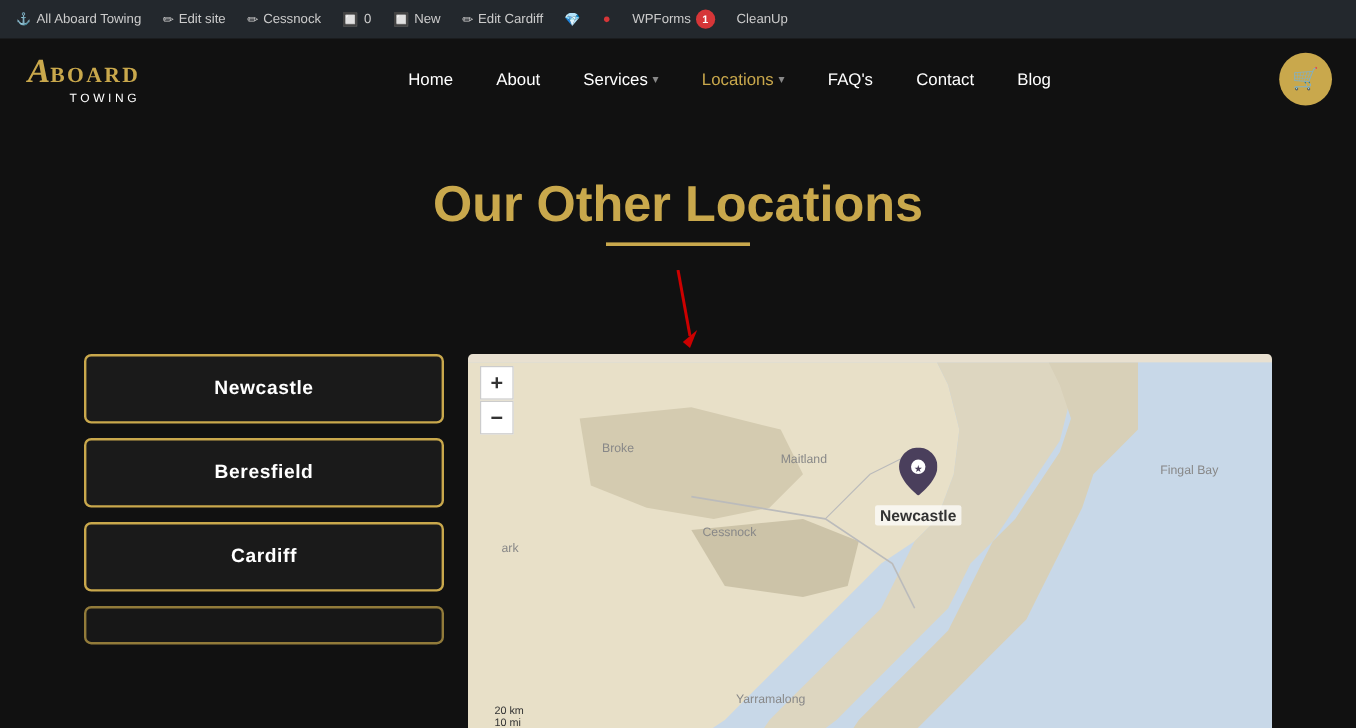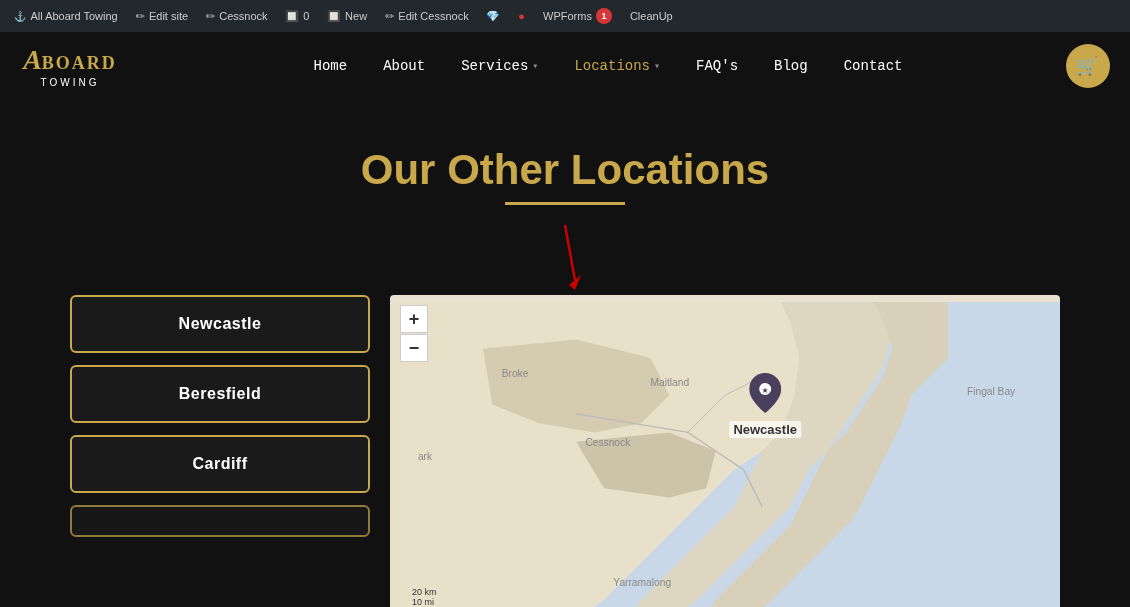--- a/index.html
+++ b/index.html
@@ -69,42 +69,41 @@
       font-size: 22px;
       font-weight: bold;
       font-family: serif;
     }
     .logo-sub {
       color: #fff;
       font-size: 10px;
       letter-spacing: 3px;
     }
     .logo-inner {
-      text-align: center;
+      text-align: right;
       line-height: 1.2;
     }
     #main-nav {
       display: flex;
       align-items: center;
       gap: 0;
       flex: 1;
       justify-content: center;
     }
     .nav-item {
       color: #fff;
       font-size: 14px;
       padding: 0 18px;
       height: 68px;
       display: flex;
       align-items: center;
       cursor: pointer;
       text-decoration: none;
       gap: 4px;
       white-space: nowrap;
-      font-family: Liberation Mono, monospace;
     }
     .nav-item.active { color: #c9a84c; }
     .nav-chevron { font-size: 10px; color: #888; }
     #cart-icon {
       width: 44px;
       height: 44px;
       background: #c9a84c;
       border-radius: 50%;
       display: flex;
       align-items: center;
@@ -286,21 +285,21 @@
   <div class="admin-item">
     <span>🔲</span>
     <span>0</span>
   </div>
   <div class="admin-item">
     <span>🔲</span>
     <span>New</span>
   </div>
   <div class="admin-item">
     <span>✏</span>
-    <span>Edit Cessnock</span>
+    <span>Edit Cardiff</span>
   </div>
   <div class="admin-item">
     <span>💎</span>
   </div>
   <div class="admin-item">
     <span style="color:#d63638;">●</span>
   </div>
   <div class="admin-item">
     <span>WPForms</span>
     <span class="admin-badge">1</span>
@@ -326,22 +325,22 @@
     <a class="nav-item">About</a>
     <a class="nav-item">
       <span>Services</span>
       <span class="nav-chevron">▾</span>
     </a>
     <a class="nav-item active">
       <span>Locations</span>
       <span class="nav-chevron">▾</span>
     </a>
     <a class="nav-item">FAQ's</a>
+    <a class="nav-item">Contact</a>
     <a class="nav-item">Blog</a>
-    <a class="nav-item">Contact</a>
   </div>
   <div id="cart-icon">
     <span style="color:#111; font-size:18px;">🛒</span>
   </div>
 </div>
 
 <div id="main-content">
   <div class="section-title">
     <h2>
       <span>Our Other </span><span style="color:#c9a84c;">Locations</span>

